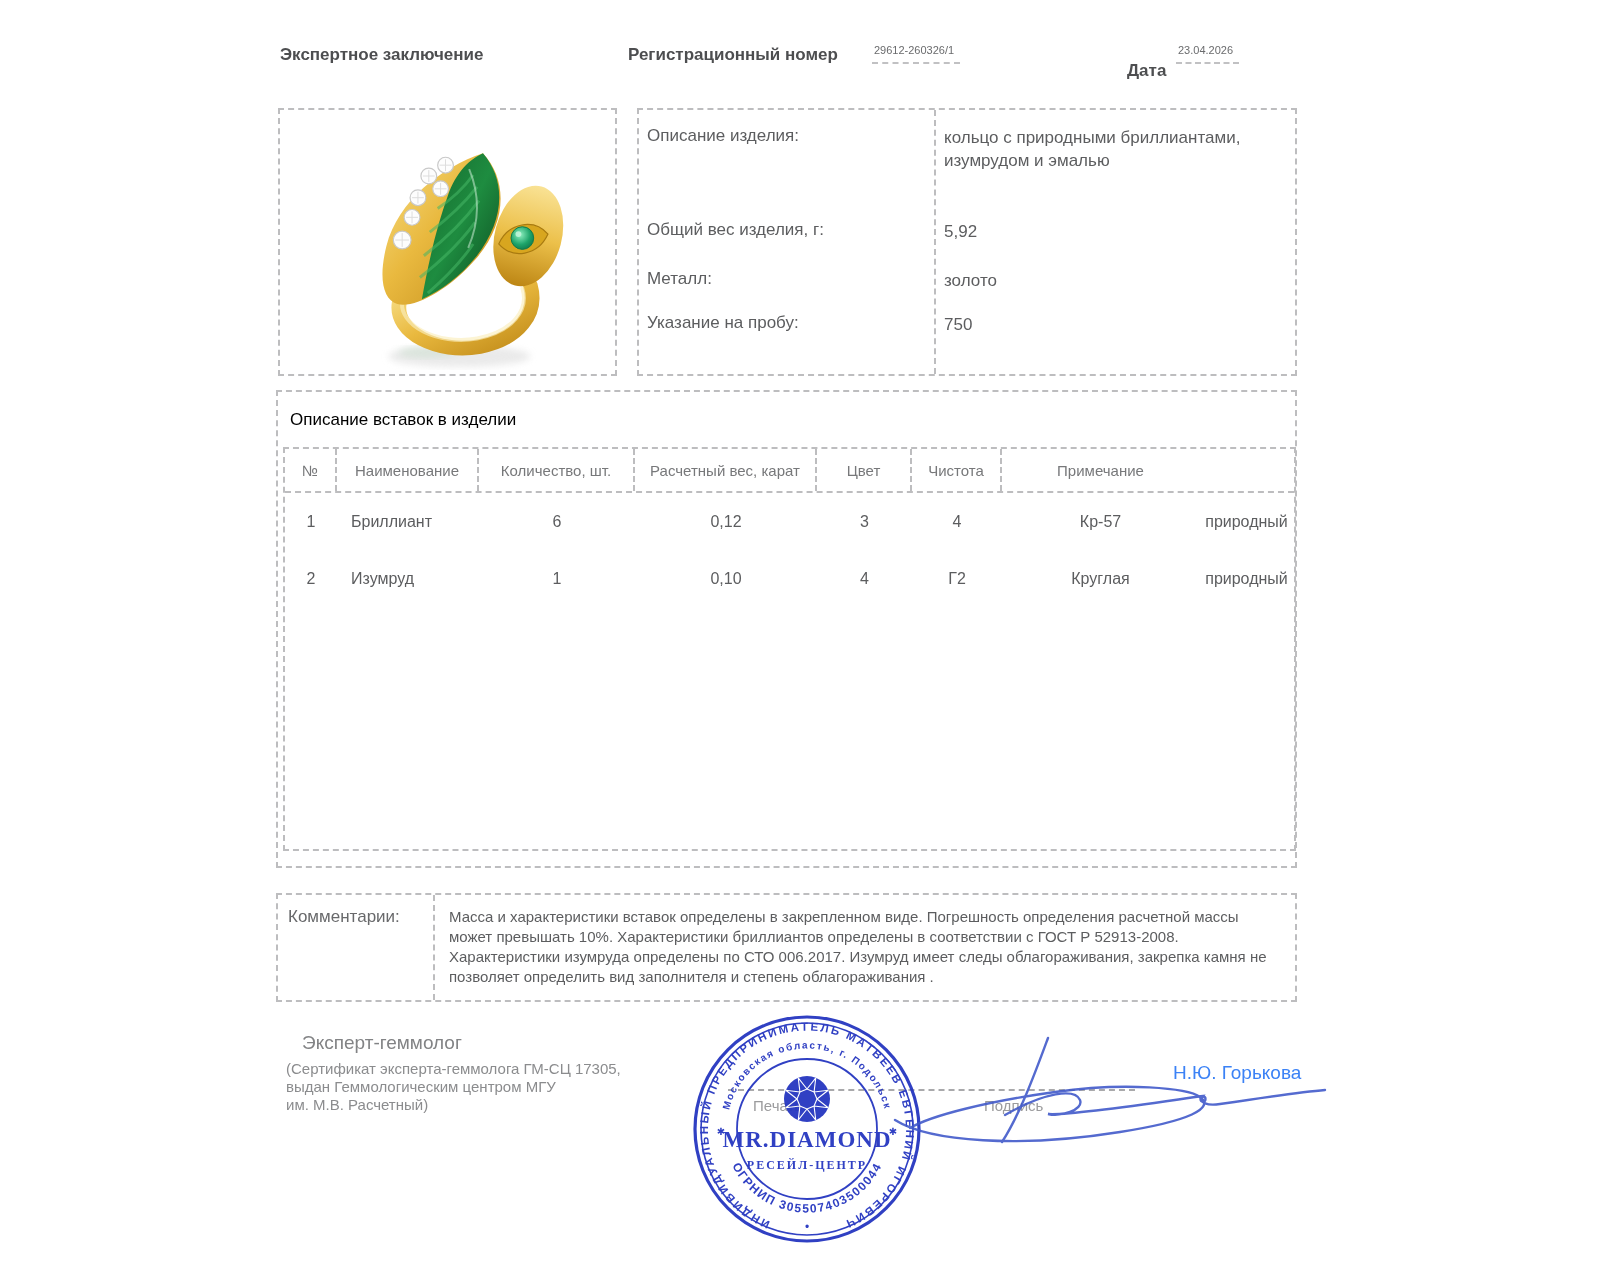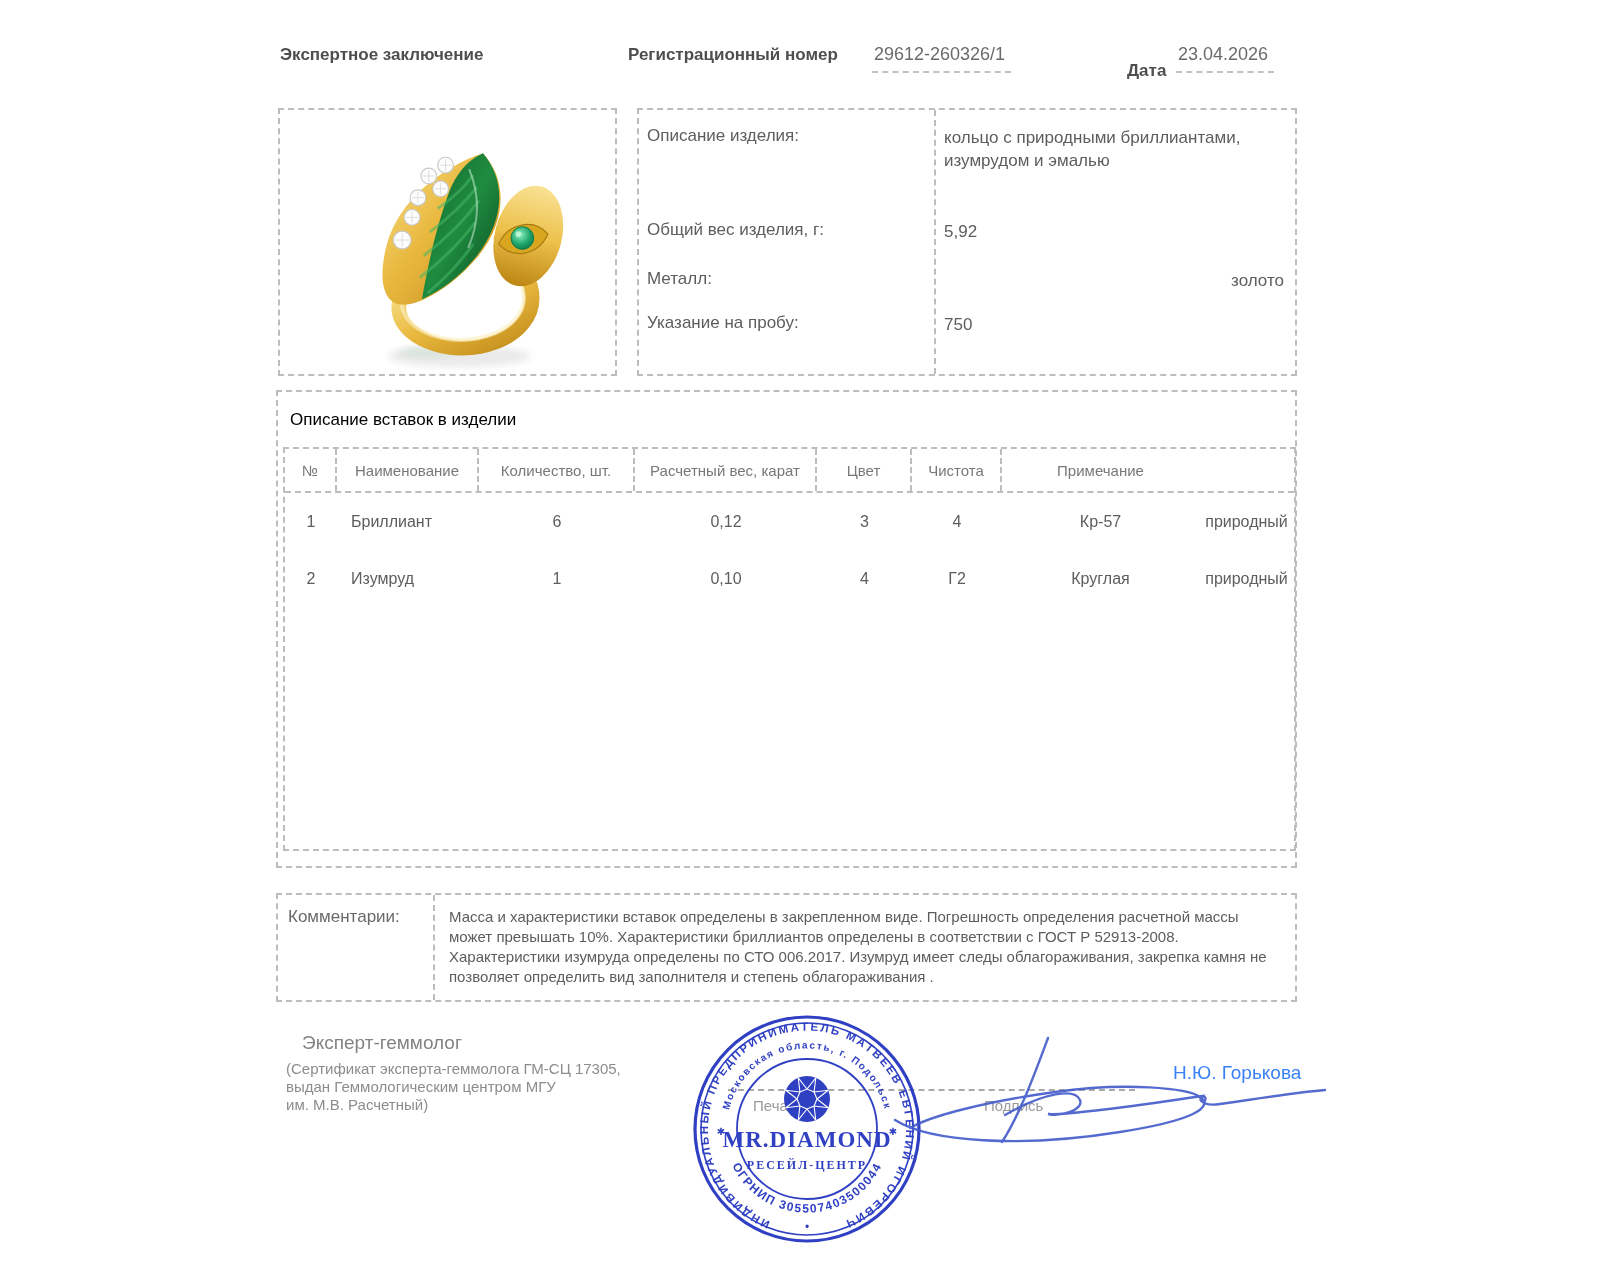--- a/index.html
+++ b/index.html
@@ -3,21 +3,21 @@
 <meta charset="utf-8">
 <style>
   html,body{margin:0;padding:0;background:#ffffff;}
   .page{
     position:relative;width:1600px;height:1280px;background:#ffffff;
     font-family:"Liberation Sans","DejaVu Sans",sans-serif;color:#5c5d5f;overflow:hidden;
   }
   .abs{position:absolute;}
   .dashbox{border:2px dashed #bdbdbf;box-sizing:border-box;}
   .hdr-lbl{font-size:17px;font-weight:bold;color:#4d4e50;}
-  .hdr-val{font-size:18px;color:#6a6b6d;}
+  .hdr-val{font-size:11px;color:#6a6b6d;}
   .dash-underline{display:inline-block;padding:0 6px 6px 2px;border-bottom:2px dashed #c1c1c3;}
   
   .desc-field-label{position:absolute;left:8px;font-size:17px;color:#5c5d5f;}
   .desc-field-value{position:absolute;left:305px;font-size:17px;color:#5c5d5f;line-height:23px;width:340px;}
   .desc-divider{position:absolute;left:295px;top:0;bottom:0;border-left:2px dashed #bdbdbf;}
   
   .tbl{position:absolute;left:5px;top:55px;width:1013px;height:404px;border:2px dashed #bdbdbf;box-sizing:border-box;}
   .tbl-head{display:grid;grid-template-columns:52px 142px 156px 182px 95px 90px 197px auto;height:42px;border-bottom:2px dashed #bdbdbf;}
   .tbl-head>div{display:flex;align-items:center;justify-content:center;font-size:15px;color:#77787a;border-right:2px dashed #bdbdbf;}
   .tbl-head>div:last-child{border-right:none;}
@@ -118,21 +118,21 @@
     </svg>
   </div>
 
   <div class="abs dashbox" style="left:637px;top:108px;width:660px;height:268px;">
     <div class="desc-divider"></div>
     <div class="desc-field-label" style="top:16px;">Описание изделия:</div>
     <div class="desc-field-value" style="top:16px;">кольцо с природными бриллиантами, изумрудом и эмалью</div>
     <div class="desc-field-label" style="top:110px;">Общий вес изделия, г:</div>
     <div class="desc-field-value" style="top:110px;">5,92</div>
     <div class="desc-field-label" style="top:159px;">Металл:</div>
-    <div class="desc-field-value" style="top:159px;text-align:right;">золото</div>
+    <div class="desc-field-value" style="top:159px;">золото</div>
     <div class="desc-field-label" style="top:203px;">Указание на пробу:</div>
     <div class="desc-field-value" style="top:203px;">750</div>
   </div>
 
   <div class="abs dashbox" style="left:276px;top:390px;width:1021px;height:478px;">
     <div class="abs" style="left:12px;top:18px;font-size:17px;color:#000000;">Описание вставок в изделии</div>
     <div class="tbl">
       <div class="tbl-head">
         <div>№</div>
         <div>Наименование</div>

